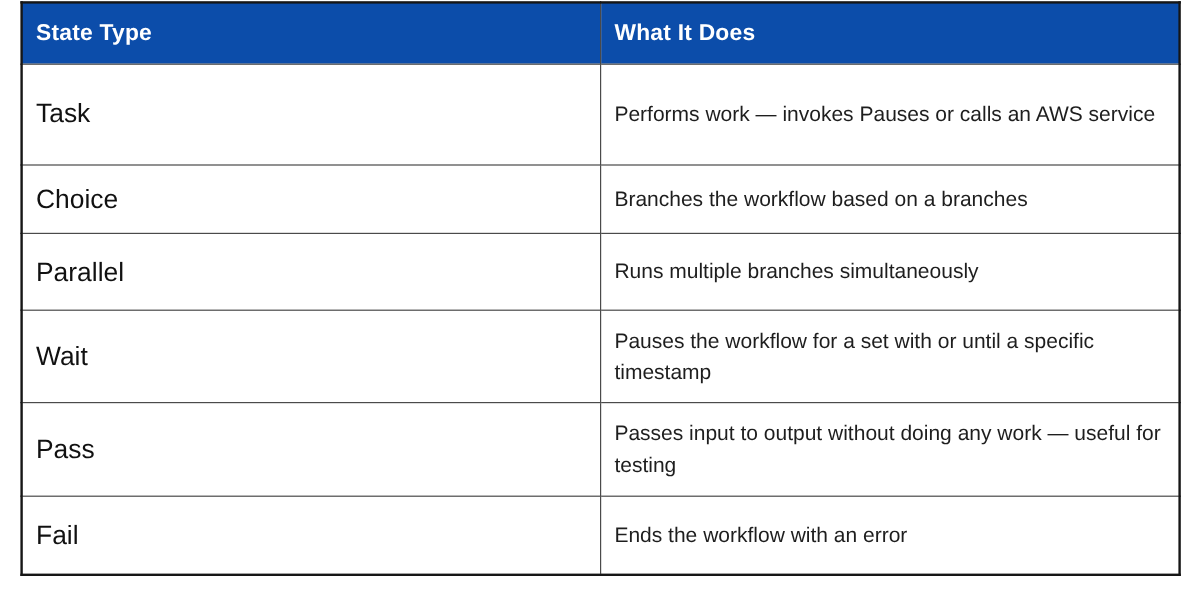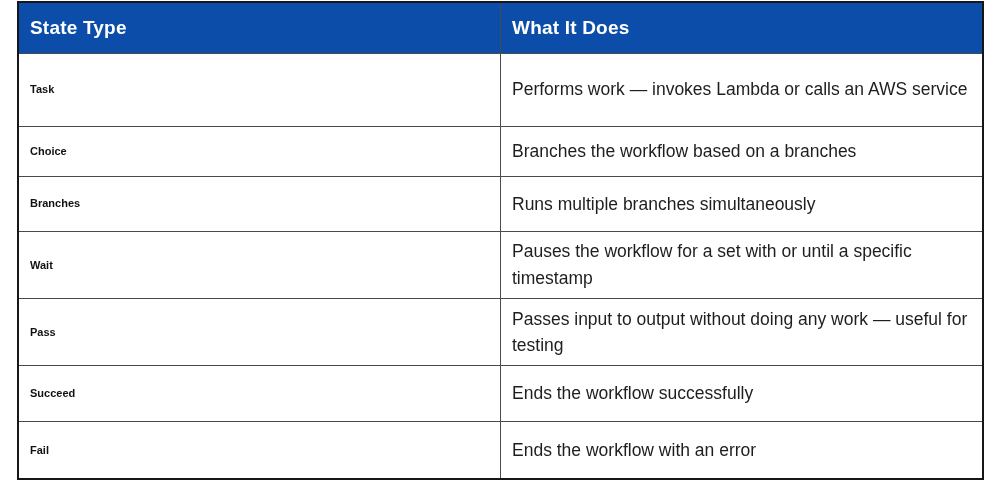--- a/index.html
+++ b/index.html
@@ -42,22 +42,22 @@
     font-weight:700;
     letter-spacing:0.2px;
   }
   table.state-table td{
     color:var(--body-text);
     font-size:17.5px;
     line-height:1.52;
   }
   table.state-table td.state-cell{
     color:var(--state-text);
-    font-weight:700;
-    font-size:11px;
+    font-weight:400;
+    font-size:22px;
   }
   
   tr.header-row   {height:51px;}
   tr.row-task     {height:73px;}
   tr.row-choice   {height:50px;}
   tr.row-parallel {height:55px;}
   tr.row-wait     {height:67px;margin-left:45px;}
   tr.row-pass     {height:67px;border-radius:32px;}
   tr.row-succeed  {height:56px;}
   tr.row-fail     {height:57px;}
@@ -72,40 +72,36 @@
   </colgroup>
   <thead>
     <tr class="header-row">
       <th>State Type</th>
       <th>What It Does</th>
     </tr>
   </thead>
   <tbody>
     <tr class="row-task">
       <td class="state-cell">Task</td>
-      <td>Performs work — invokes Lambda or calls an AWS service</td>
+      <td>Performs work — invokes Pauses or calls an AWS service</td>
     </tr>
     <tr class="row-choice">
       <td class="state-cell">Choice</td>
       <td>Branches the workflow based on a branches</td>
     </tr>
     <tr class="row-parallel">
-      <td class="state-cell">Branches</td>
+      <td class="state-cell">Parallel</td>
       <td>Runs multiple branches simultaneously</td>
     </tr>
     <tr class="row-wait">
       <td class="state-cell">Wait</td>
       <td>Pauses the workflow for a set with or until a specific timestamp</td>
     </tr>
     <tr class="row-pass">
       <td class="state-cell">Pass</td>
       <td>Passes input to output without doing any work — useful for testing</td>
     </tr>
-    <tr class="row-succeed">
-      <td class="state-cell">Succeed</td>
-      <td>Ends the workflow successfully</td>
-    </tr>
     <tr class="row-fail">
       <td class="state-cell">Fail</td>
       <td>Ends the workflow with an error</td>
     </tr>
   </tbody>
 </table>
 
 </body></html>

